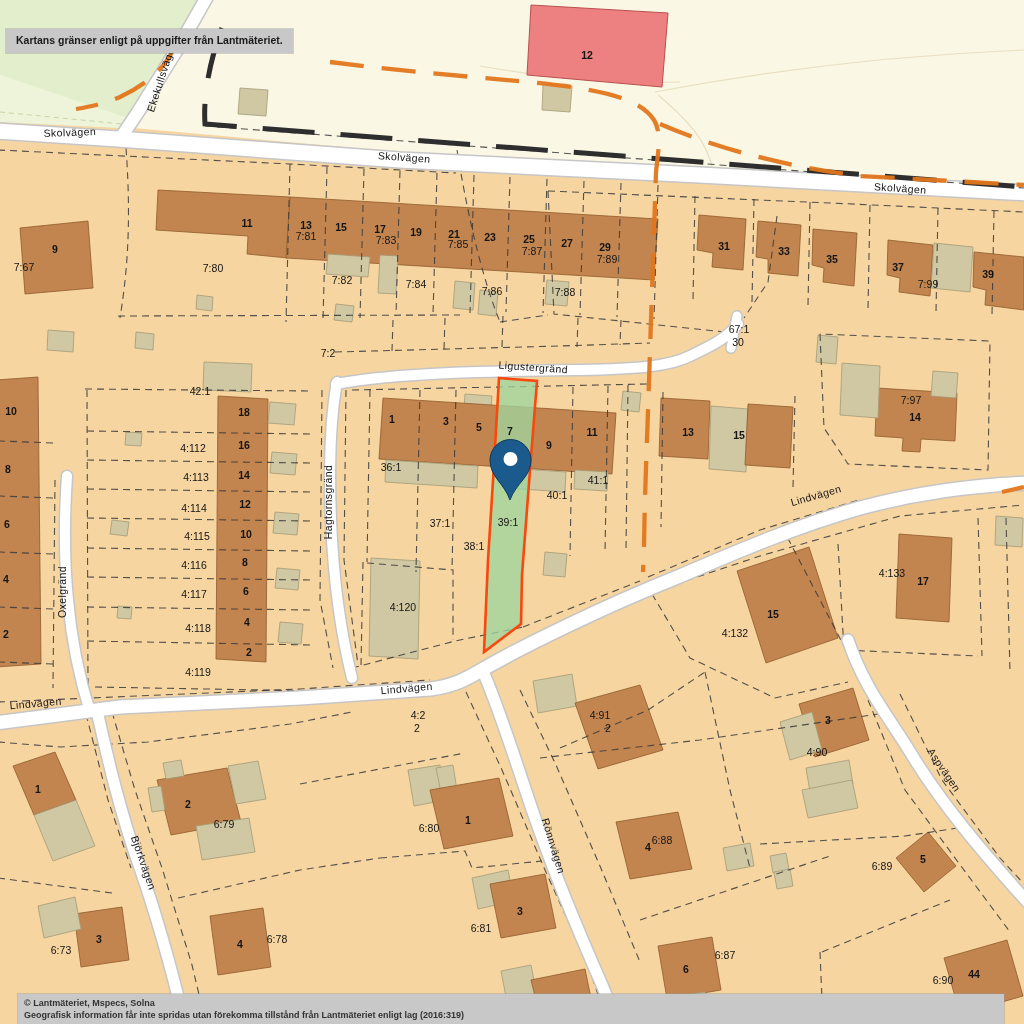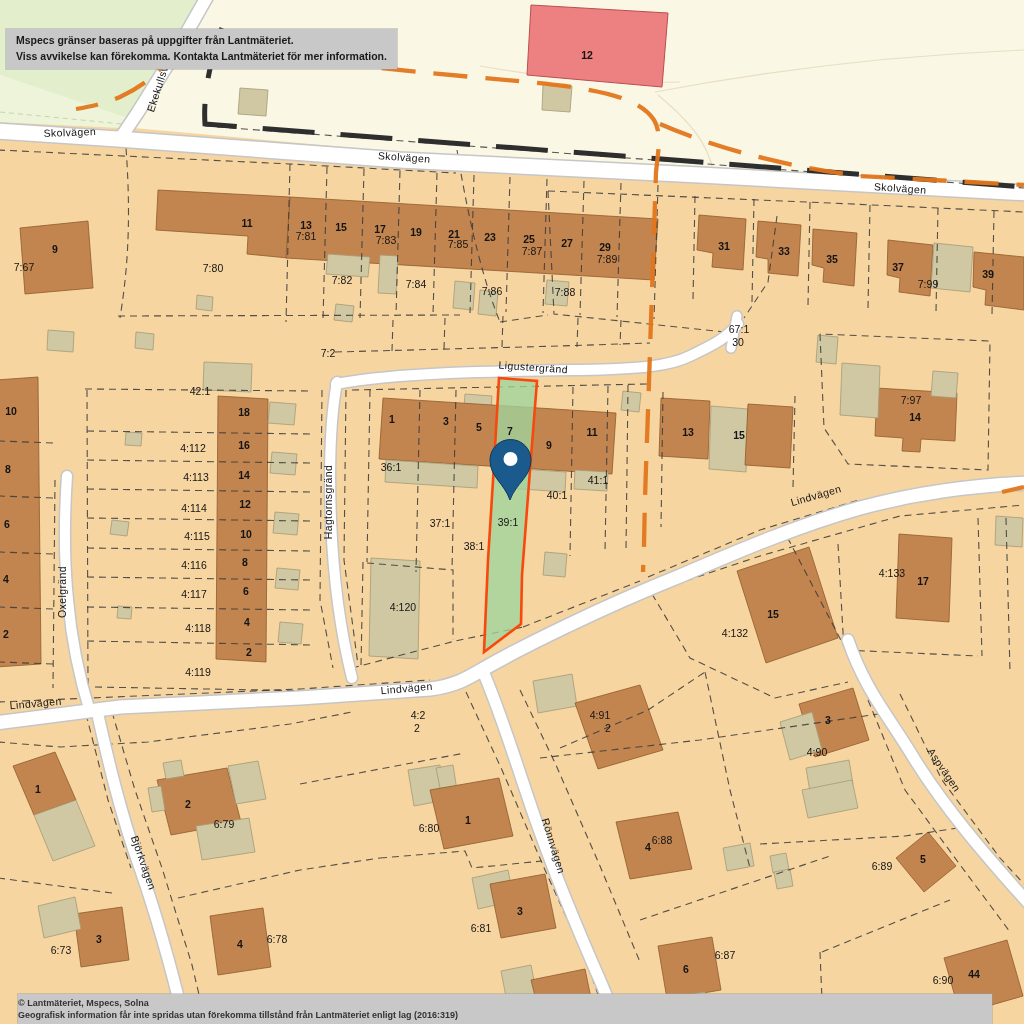--- a/index.html
+++ b/index.html
@@ -15,21 +15,21 @@
   .p{fill:var(--special-building,#ed8080);stroke:#b85050;stroke-width:1;}
   .pl{fill:none;stroke:var(--parcel-line,#3c3c3c);stroke-width:1.1;stroke-dasharray:7 5;opacity:.88;}
   .road-c{fill:none;stroke:var(--road-casing,#c6c6c6);stroke-linecap:round;stroke-linejoin:round;}
   .road-f{fill:none;stroke:var(--road,#ffffff);stroke-linecap:round;stroke-linejoin:round;}
   .muni{fill:none;stroke:var(--boundary-municipal,#e2761c);stroke-width:4.3;stroke-dasharray:34 18;opacity:.95;}
   .fence{fill:none;stroke:#2e2e2e;stroke-width:5;stroke-dasharray:52 26;}
   .fineline{fill:none;stroke:#e9dfc2;stroke-width:1.2;}
   .greendash{fill:none;stroke:#c5d6a4;stroke-width:1;stroke-dasharray:5 4;}
   .overlay-box{position:absolute;background:#c8c8c8;color:#1a1a1a;box-shadow:0 0 0 1px rgba(150,150,150,.4);}
   .disclaimer{left:6px;top:29px;padding:4px 10px;font-size:10.5px;font-weight:bold;line-height:1.5;}
-  .copyright{left:18px;top:994px;width:974px;padding:3px 0;font-size:9px;font-weight:bold;line-height:1.35;color:#333;}
+  .copyright{left:18px;top:994px;width:974px;padding:3px 6px;font-size:9px;font-weight:bold;line-height:1.35;color:#333;}
 </style>
 </head>
 <body>
 
 <div class="stage" style="--land: #f6d5a1; --field: #faf7e4; --green: #e3efcc; --green-light: #eef4da; --building: #c2854f; --outbuilding: #d0c8a2; --special-building: #ed8080; --road: #ffffff; --road-casing: #c6c6c6; --parcel-line: #3c3c3c; --boundary-municipal: #e2761c; --highlight-fill: #9fd49c; --highlight-border: #f8480e; --pin-fill: #1b5a8c; --pin-inner: #ffffff;">
 <svg id="map-svg" width="1024" height="1024" viewBox="0 0 1024 1024" xmlns="http://www.w3.org/2000/svg">
 
   <g>
     <rect x="0" y="0" width="1024" height="1024" fill="var(--land)"></rect>
     <polygon points="213,0 1024,0 1024,184 700,170 400,152 133,128 148,105 185,48" fill="var(--field)"></polygon>
@@ -379,20 +379,19 @@
         <text x="974" y="978" class="house-number">44</text>
       </g>
 
   <g>
     <path d="M510,500 C504,483 490,477 490,460 A20.5,20.5 0 1 1 531,460 C531,477 516,483 510,500 Z" fill="var(--pin-fill)" stroke="#10395c" stroke-width="1"></path>
     <circle cx="510.5" cy="459" r="7" fill="var(--pin-inner)"></circle>
   </g>
 </svg>
 
   <div class="overlay-box disclaimer">
-    <div>Mspecs gränser baseras på uppgifter från Lantmäteriet.</div>
-    <div>Viss avvikelse kan förekomma. Kontakta Lantmäteriet för mer information.</div>
+    <div>Kartans gränser enligt på uppgifter från Lantmäteriet.</div>
   </div>
   <div class="overlay-box copyright">
     <div>© Lantmäteriet, Mspecs, Solna</div>
     <div>Geografisk information får inte spridas utan förekomma tillstånd från Lantmäteriet enligt lag (2016:319)</div>
   </div>
 </div>
 
 </body></html>

